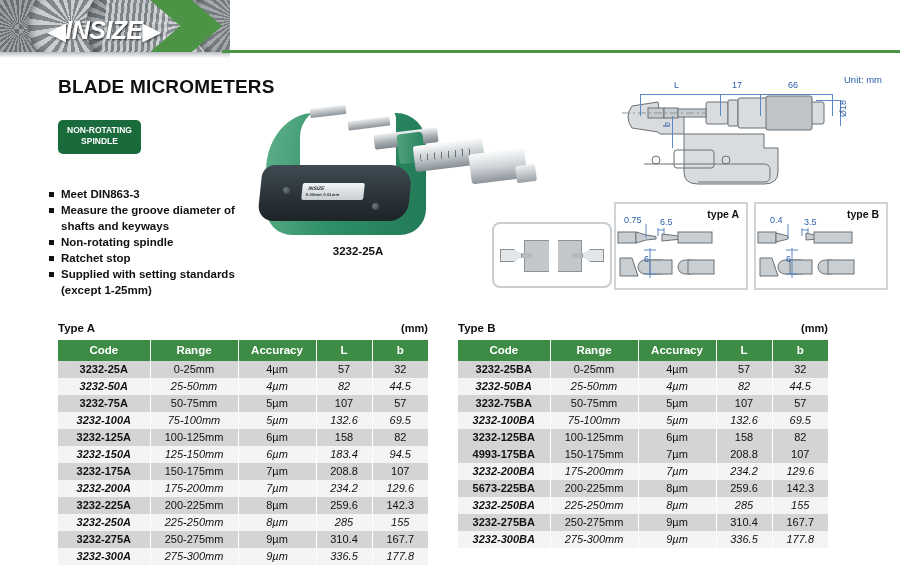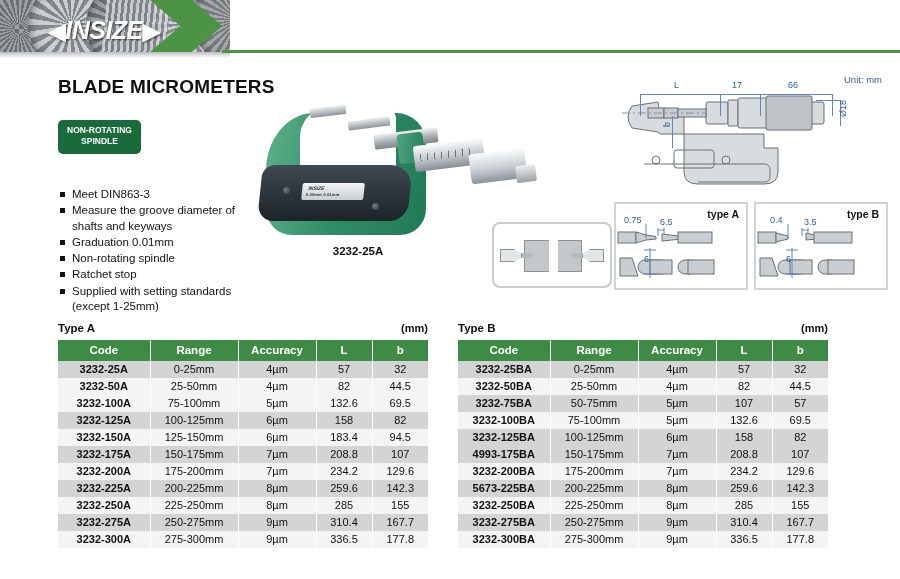--- a/index.html
+++ b/index.html
@@ -69,22 +69,22 @@
     font-size: 19px; font-weight: bold; color: #111; letter-spacing: .2px;
   }
   .badge {
     position: absolute; left: 58px; top: 120px;
     width: 83px; padding: 5px 0 6px;
     background: #1a6b3c; border-radius: 5px;
     color: #fff; font-size: 8.5px; font-weight: bold;
     text-align: center; line-height: 1.35;
   }
   .bullets {
-    position: absolute; left: 60px; top: 187px; width: 195px;
-    font-size: 11.5px; color: #111; line-height: 1.33;
+    position: absolute; left: 49px; top: 187px; width: 195px;
+    font-size: 11.5px; color: #111; line-height: 1.33; font-weight: bold;
   }
   .bullets li { list-style: none; position: relative; padding-left: 12px; margin-bottom: 1px; }
   .bullets li::before {
     content: ""; position: absolute; left: 0; top: 5px;
     width: 5px; height: 5px; background: #111;
   }
 
   
   .product { position: absolute; left: 248px; top: 95px; width: 300px; height: 150px; }
   .frame-body {
@@ -232,21 +232,21 @@
   }
   thead th:last-child { border-right: none; }
   tbody td {
     font-size: 11px; color: #111; text-align: center;
     padding: 2px 0 3px; border-right: 1px solid #ffffff;
     white-space: nowrap;
   }
   tbody td:last-child { border-right: none; }
   tbody td.code { font-weight: bold; }
   tbody tr.odd td { background: #d4d4d4; }
-  tbody tr.even td { background: #f4f4f4; }
+  tbody tr.even td { background: #f4f4f4; font-style: italic; }
   col.c-code  { width: 92px; }
   col.c-range { width: 88px; }
   col.c-acc   { width: 78px; }
   col.c-l     { width: 56px; }
   col.c-b     { width: 56px; }
 </style>
 </head>
 <body>
 
 <div class="page">
@@ -270,21 +270,20 @@
   <div class="title">BLADE MICROMETERS</div>
 
   <div class="badge">
     <div>NON-ROTATING</div>
     <div>SPINDLE</div>
   </div>
 
   <ul class="bullets">
     <li>Meet DIN863-3</li>
     <li>Measure the groove diameter of shafts and keyways</li>
-    <li>Graduation 0.01mm</li>
     <li>Non-rotating spindle</li>
     <li>Ratchet stop</li>
     <li>Supplied with setting standards (except 1-25mm)</li>
   </ul>
 
   <div class="product">
     <div class="frame-body"></div>
     <div class="frame-cut"></div>
     <div class="frame-pad"></div>
     <div class="pad-label">
@@ -449,20 +448,27 @@
             <td>57</td>
             <td>32</td>
           </tr>
           <tr class="even">
             <td class="code">3232-50A</td>
             <td>25-50mm</td>
             <td>4µm</td>
             <td>82</td>
             <td>44.5</td>
           </tr>
+          <tr class="odd">
+            <td class="code">3232-75A</td>
+            <td>50-75mm</td>
+            <td>5µm</td>
+            <td>107</td>
+            <td>57</td>
+          </tr>
           <tr class="even">
             <td class="code">3232-100A</td>
             <td>75-100mm</td>
             <td>5µm</td>
             <td>132.6</td>
             <td>69.5</td>
           </tr>
           <tr class="odd">
             <td class="code">3232-125A</td>
             <td>100-125mm</td>

